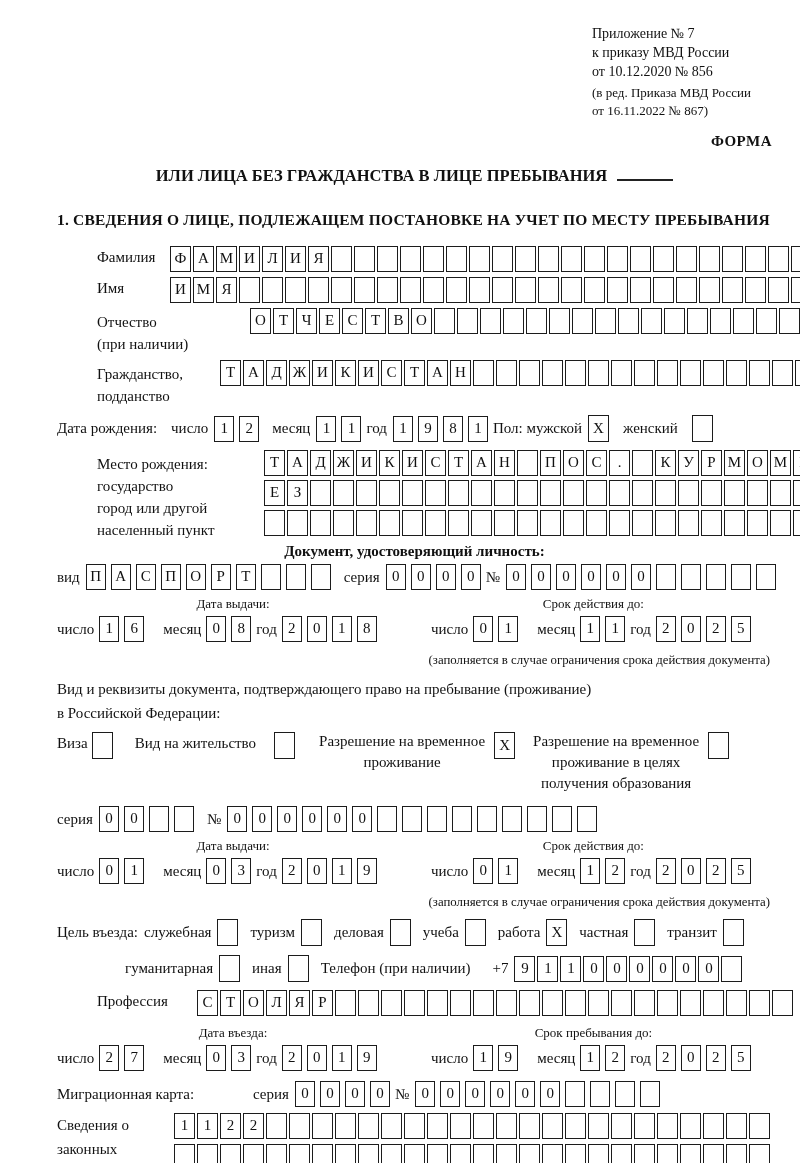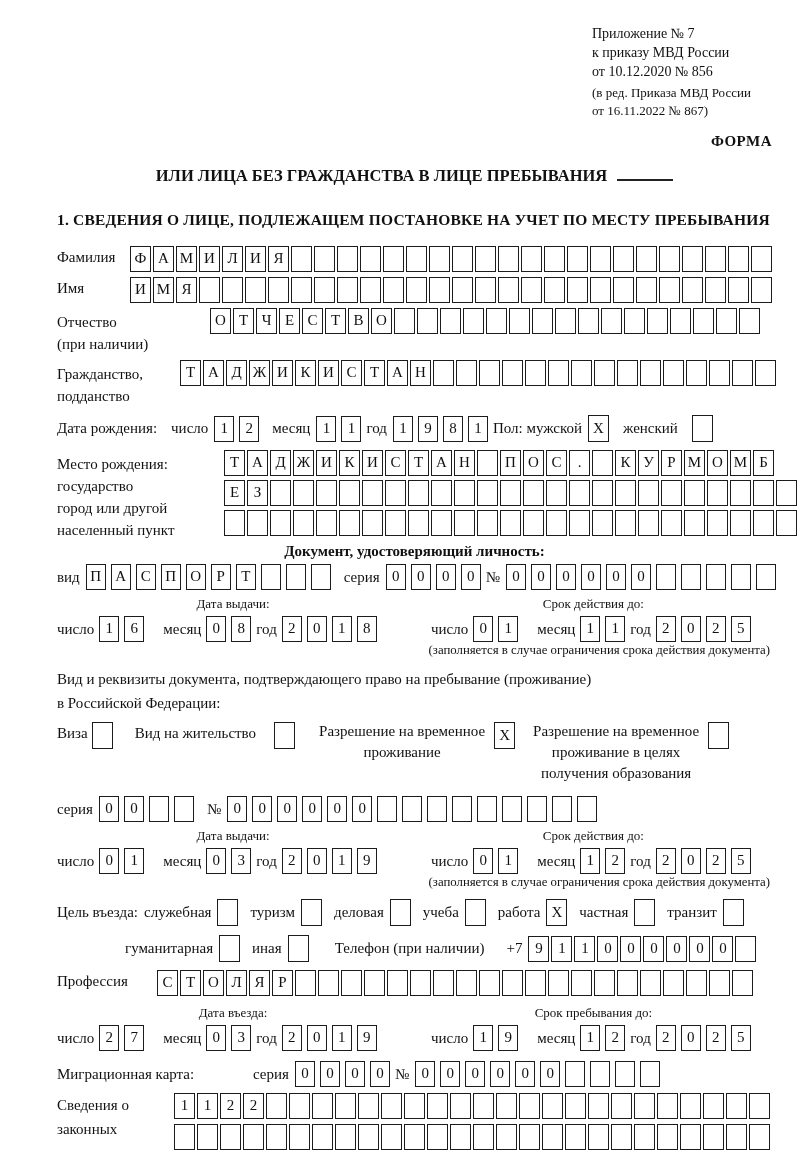--- a/index.html
+++ b/index.html
@@ -26,42 +26,42 @@
   .cell {
     display:inline-block; width:21px; height:26px; flex:0 0 21px;
     border:1.6px solid #1c1c1c; margin-right:2px;
     text-align:center; line-height:23px; font-size:15px; background:#fff;
   }
   .cells.spaced .cell { width:20px; flex-basis:20px; margin-right:5px; }
   .cb { width:21px; height:27px; display:inline-block; border:1.6px solid #1c1c1c;
         text-align:center; line-height:24px; vertical-align:middle; background:#fff; }
 
   
-  .frow { display:flex; align-items:flex-start; margin-top:5px; }
+  .frow { display:flex; align-items:flex-start; margin-top:5px;margin-left:40px; }
   .flabel { flex:0 0 auto; padding-top:3px; }
   .w73  { width:73px; }  .w100 { width:100px; } .w123 { width:123px; }
   .w153 { width:153px; } .w150 { width:150px; } .w170 { width:170px; }
   .stack > div { line-height:22px; }
 
   
   .inline-row { display:flex; align-items:center; margin-top:8px; white-space:nowrap; }
   .inline-row .lbl { margin-right:6px; }
   .ml8 { margin-left:8px; } .ml14 { margin-left:14px; } .ml20 { margin-left:20px; }
 
   
   .center-bold { text-align:center; font-weight:bold; margin-top:8px; font-size:15px; }
 
   
   .dates { display:flex; margin-top:4px; }
   .dcol-left { width:352px; text-align:center; }
   .dcol-right { margin-left:22px; text-align:center; }
   .dhead { font-size:13px; line-height:20px; }
   .dcells { display:flex; align-items:center; white-space:nowrap; margin-top:2px; text-align:left; }
   .dcells .dlab { margin-right:5px; }
-  .note-right { text-align:right; font-size:12.8px; margin-top:1px; padding-right:2px; }
+  .note-right { text-align:right; font-size:12.8px; margin-top:11px; padding-right:2px; }
 
   .para { margin-top:9px; line-height:24px; }
 
   
   .permit-row { display:flex; align-items:flex-start; margin-top:6px; }
   .permit-row .plab { padding-top:4px; }
   .pblock { text-align:center; line-height:21px; }
   .permit-row .cb { margin-left:9px; margin-top:1px; }
 
   .purpose-row { display:flex; align-items:center; margin-top:9px; white-space:nowrap; }
@@ -552,21 +552,21 @@
     <span class="cb"></span>
     <span>транзит</span>
     <span class="cb"></span>
   </div>
 
   <div class="purpose-row indent68">
     <span>гуманитарная</span>
     <span class="cb"></span>
     <span>иная</span>
     <span class="cb"></span>
-    <span style="margin-left:14px;">Телефон (при наличии)</span>
+    <span style="">Телефон (при наличии)</span>
     <span style="margin-left:22px;margin-right:6px;">+7</span>
     <span class="cells">
         <span class="cell">9</span>
         <span class="cell">1</span>
         <span class="cell">1</span>
         <span class="cell">0</span>
         <span class="cell">0</span>
         <span class="cell">0</span>
         <span class="cell">0</span>
         <span class="cell">0</span>

